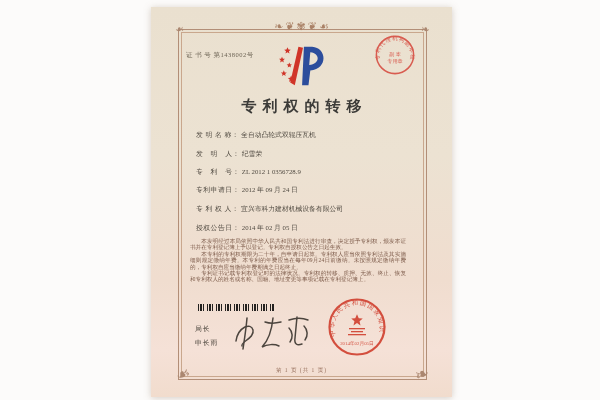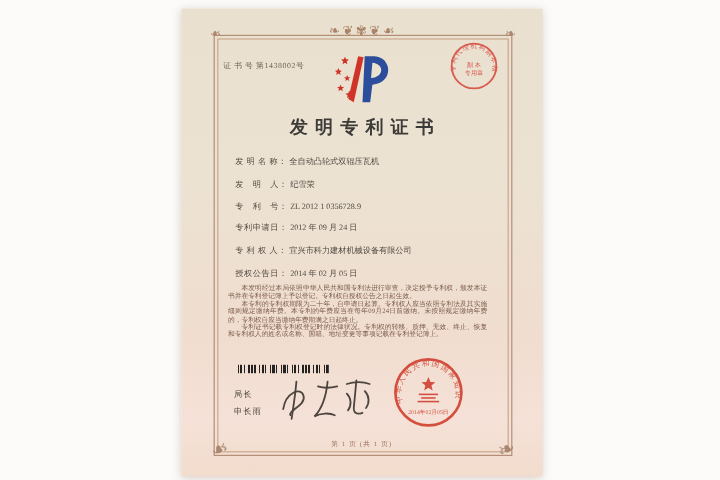--- a/index.html
+++ b/index.html
@@ -71,21 +71,21 @@
   <svg class="stamp" viewBox="0 0 44 44">
     <circle cx="22" cy="22" r="19.5" fill="none" stroke="#d5453a" stroke-width="1.6"></circle>
     <path id="ringA" d="M6,27 A16.5,16.5 0 1 1 38,27" fill="none"></path>
     <text font-size="5.6" fill="#d5453a" letter-spacing="1.1">
       <textPath href="#ringA">专利代理机构副本核对专用章</textPath>
     </text>
     <text x="22" y="23" font-size="5.4" fill="#d5453a" text-anchor="middle">副 本</text>
     <text x="22" y="30" font-size="5.4" fill="#d5453a" text-anchor="middle">专用章</text>
   </svg>
 
-  <div class="title">发明专利证书</div>
+  <div class="title">专利权的转移</div>
 
   <div class="field" style="top:123px">
     <span class="flabel">发 明 名 称：</span><span class="fvalue">全自动凸轮式双辊压瓦机</span>
   </div>
   <div class="field" style="top:142px">
     <span class="flabel">发　明　人：</span><span class="fvalue">纪雪荣</span>
   </div>
   <div class="field" style="top:160px">
     <span class="flabel">专　利　号：</span><span class="fvalue">ZL 2012 1 0356728.9</span>
   </div>

